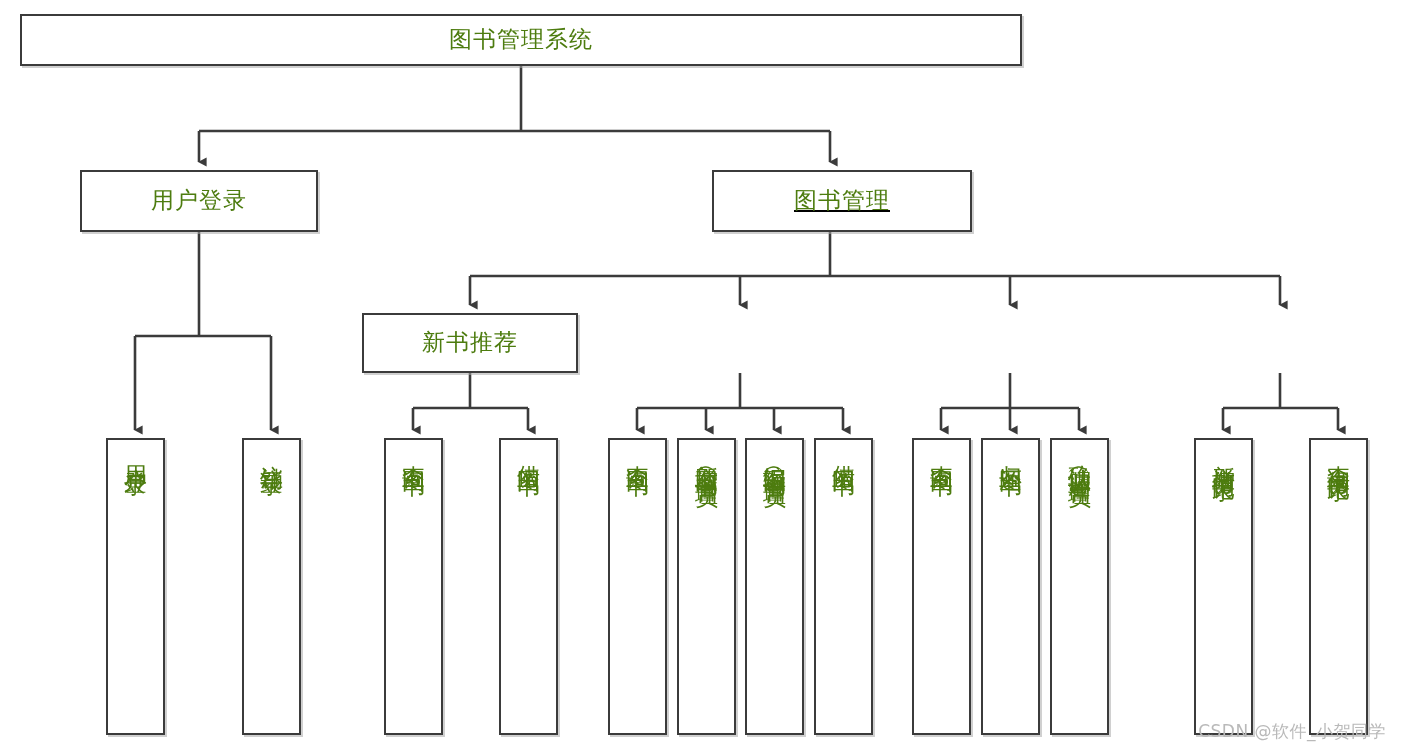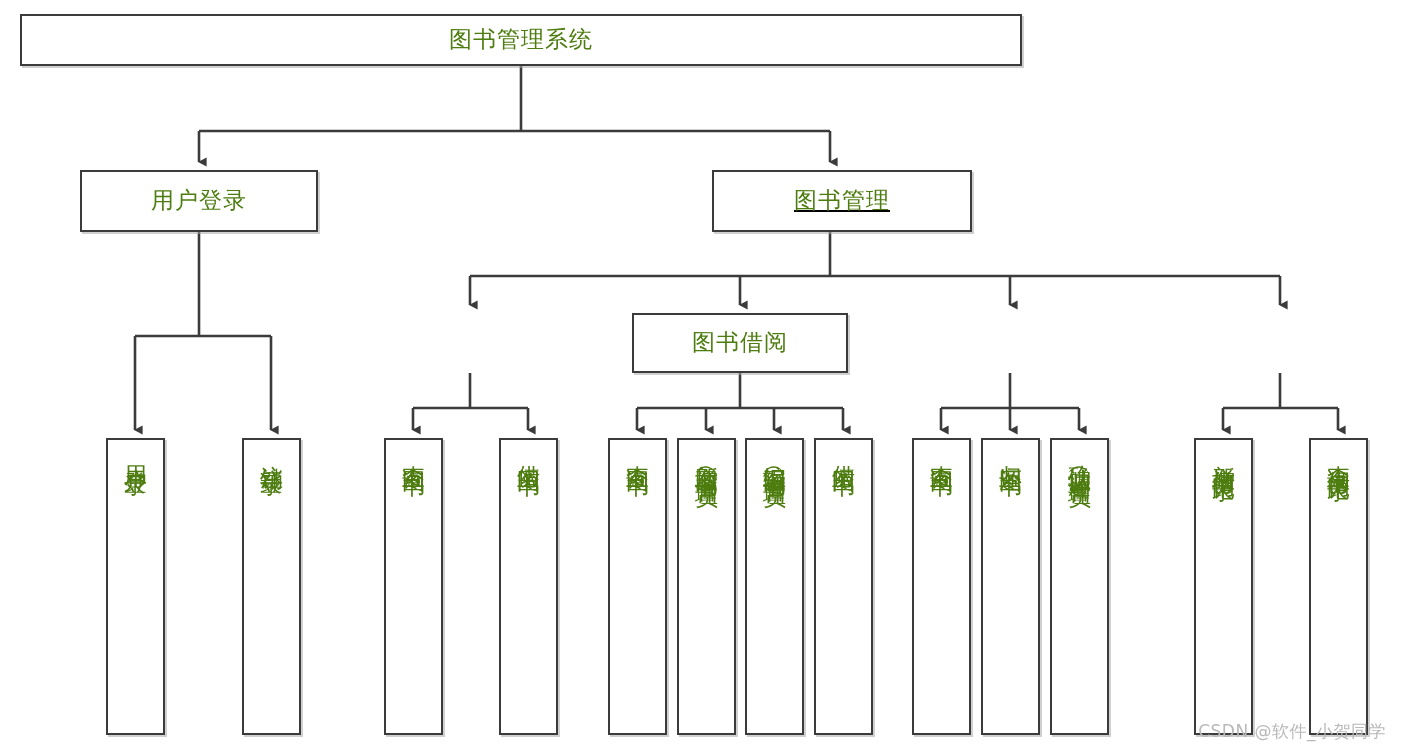--- a/index.html
+++ b/index.html
@@ -106,22 +106,22 @@
     <span class="lbl">图书管理系统</span>
   </div>
 
   <div class="node h" style="left:80px;top:170px;width:238px;height:62px;">
     <span class="lbl">用户登录</span>
   </div>
   <div class="node h" style="left:712px;top:170px;width:260px;height:62px;text-decoration:underline;">
     <span class="lbl">图书管理</span>
   </div>
 
-  <div class="node h" style="left:632px;top:313px;width:216px;height:60px;">
-    <span class="lbl">图书借阅</span>
+  <div class="node h" style="left:362px;top:313px;width:216px;height:60px;">
+    <span class="lbl">新书推荐</span>
   </div>
 
   <div class="node v" style="left:106px;top:438px;width:59px;height:297px;">
     <span class="lbl">用户登录</span>
   </div>
   <div class="node v" style="left:242px;top:438px;width:59px;height:297px;">
     <span class="lbl">注销登录</span>
   </div>
 
   <div class="node v" style="left:384px;top:438px;width:59px;height:297px;">

